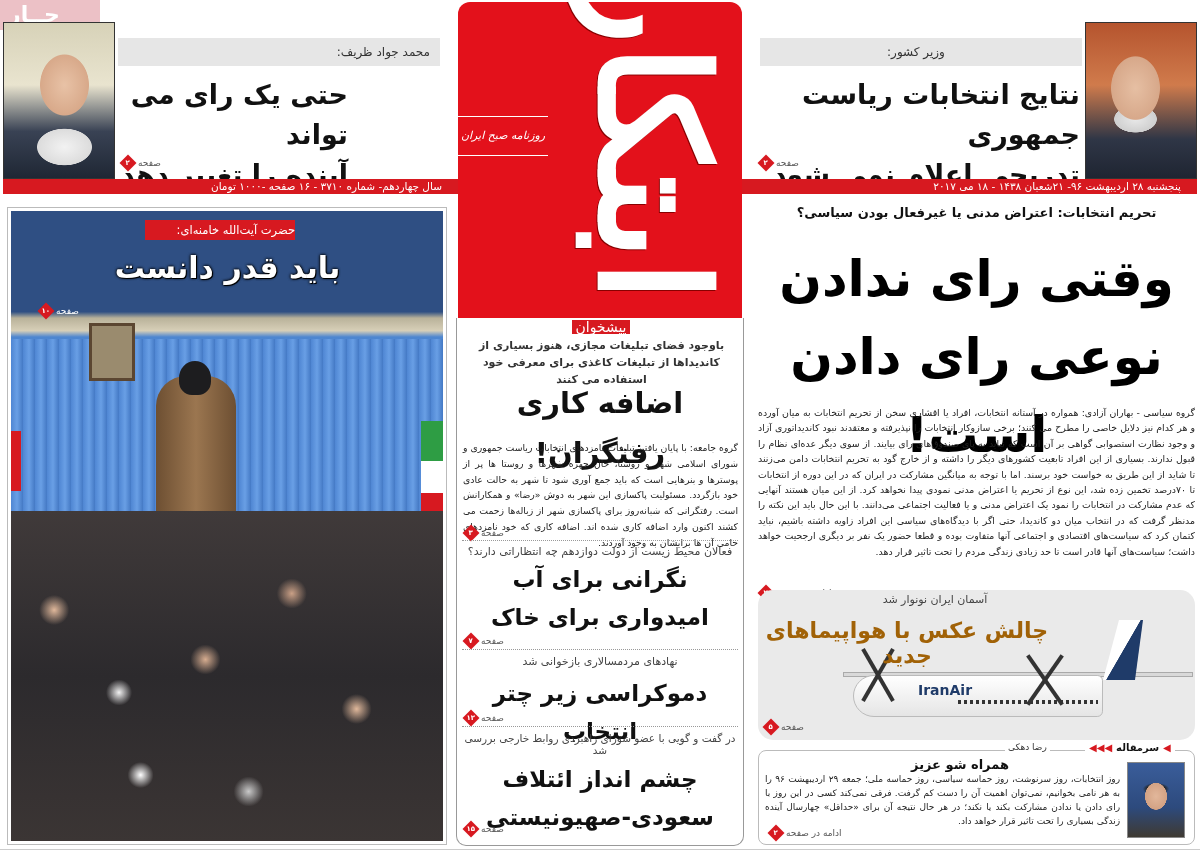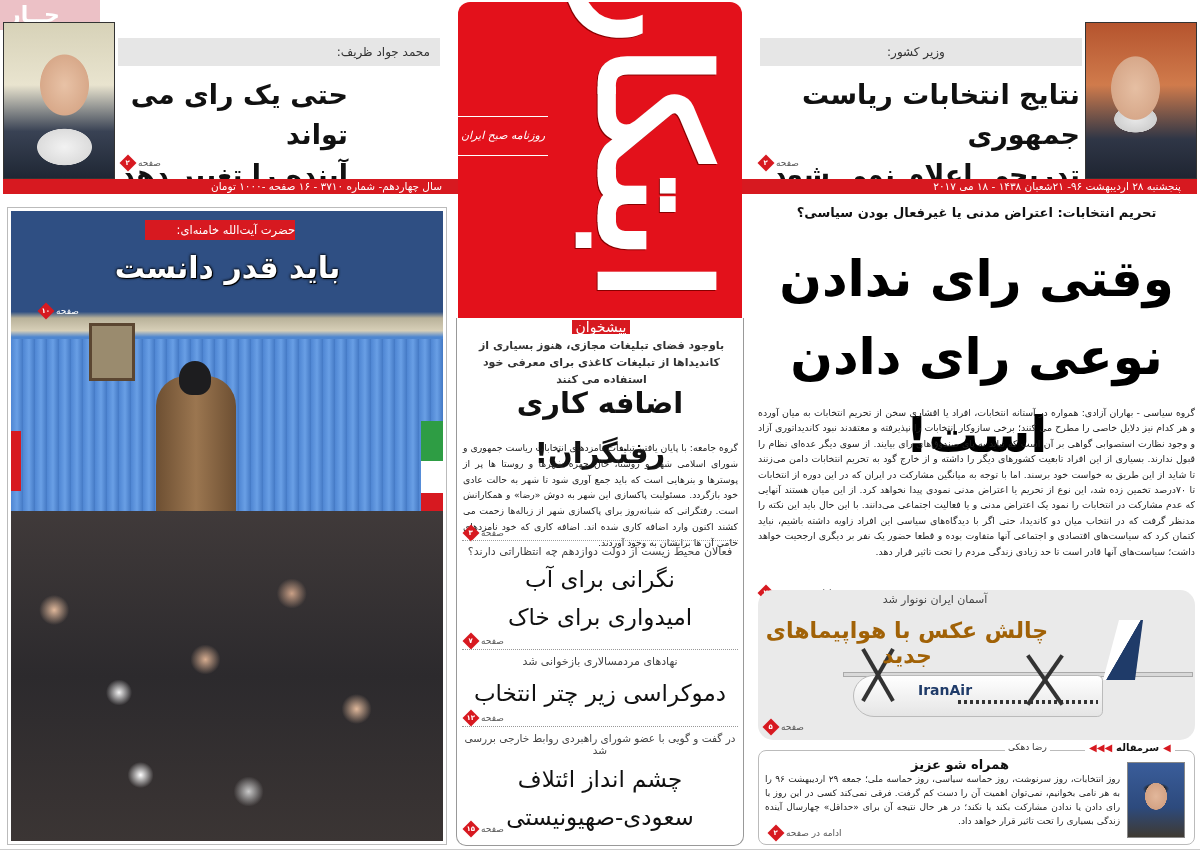--- a/index.html
+++ b/index.html
@@ -66,21 +66,21 @@
     .lead-ref .page-ref { color: #fff; }
 
     
     .center-col { left: 456px; top: 318px; width: 288px; height: 528px; border: 1px solid #999; border-top: none; border-radius: 0 0 10px 10px; }
     .pish-badge { left: 572px; top: 320px; width: 58px; height: 14px; background: #d71920; color: #fff; font-size: 14px; line-height: 14px; text-align: center; }
     .pish-sub { left: 464px; top: 337px; width: 275px; font-size: 11px; line-height: 17px; text-align: center; color: #333; font-weight: bold; }
     .pish-head { left: 460px; top: 378px; width: 280px; font-size: 29px; font-weight: bold; line-height: 50px; text-align: center; }
     .pish-body { left: 463px; top: 432px; width: 275px; font-size: 9.3px; line-height: 15.8px; text-align: justify; color: #222; margin-top: 8px; }
 
     .c-kicker { font-size: 11px; color: #444; text-align: center; }
-    .c-head { font-size: 23px; font-weight: normal; text-align: center; color: #111; line-height: 38px; }
+    .c-head { font-size: 23px; font-weight: bold; text-align: center; color: #111; line-height: 38px; }
     .dotted { border-top: 1px dotted #999; }
 
     
     .r-kicker { left: 758px; top: 205px; width: 437px; text-align: center; font-size: 13px; font-weight: bold; color: #111; }
     .r-head { left: 758px; top: 240px; width: 437px; text-align: center; font-size: 50px; font-weight: 900; line-height: 78px; color: #000; letter-spacing: -1px; }
     .r-body { left: 758px; top: 405px; width: 437px; font-size: 9.4px; line-height: 15.4px; text-align: justify; color: #222; }
 
     .plane-box { left: 758px; top: 590px; width: 437px; height: 150px; background: #eaeaea; overflow: hidden; border-radius: 15px; }
     .plane-kicker { left: 860px; top: 593px; width: 150px; font-size: 11px; color: #444; text-align: center; }
     .plane-head { left: 762px; top: 618px; width: 290px; font-size: 22px; font-weight: bold; text-align: center; color: #a16207; }

